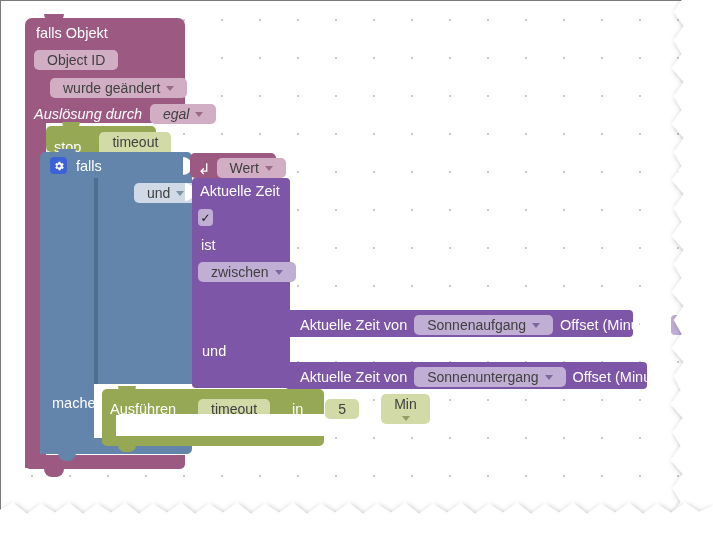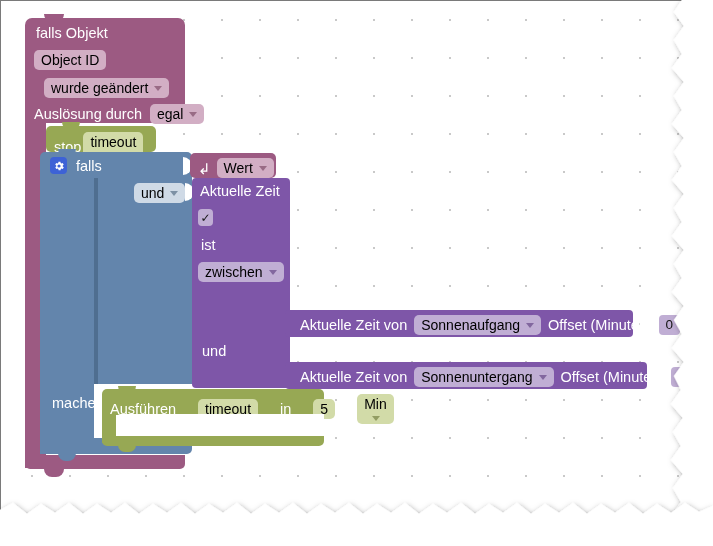--- a/index.html
+++ b/index.html
@@ -37,23 +37,23 @@
   
   .blk{position:absolute;box-sizing:border-box;}
   .lbl{
     color:#ffffff;font-size:14.5px;line-height:1;
     white-space:nowrap;
   }
 
   
   .pill{
     display:inline-flex;align-items:center;gap:5px;
-    border-radius:5px;padding:3px 7px;
+    border-radius:5px;padding:3px 13px;
     font-size:14px;line-height:1;white-space:nowrap;
-    color:#000000;
+    color:#404040;
   }
   .caret{
     width:0;height:0;border-left:4px solid transparent;
     border-right:4px solid transparent;border-top:5px solid;
     opacity:.55;margin-left:1px;
   }
 
   
   .magenta{background:#9c5a82;}
   .magenta-pill{background:#d2aec4;}
@@ -75,37 +75,37 @@
     left:25px;top:455px;width:160px;height:14px;background:#9c5a82;
     border-radius:0 0 5px 5px;
   }
   #ev-foot-notch{
     left:44px;top:469px;width:20px;height:8px;background:#9c5a82;
     border-radius:0 0 9px 9px;
   }
 
   #ev-r1{left:36px;top:26px;}
   #ev-r2{left:34px;top:50px;}
-  #ev-r3{left:44px;top:78px;}
-  #ev-r4{left:34px;top:104px;display:flex;align-items:center;gap:8px;}
+  #ev-r3{left:50px;top:78px;}
+  #ev-r4{left:34px;top:104px;display:flex;align-items:center;gap:8px;font-style:italic;}
 
   
   .olive{background:#97a854;}
   .olive-pill{background:#d2dba8;flex-direction:column;}
   .olive-pill .caret{border-top-color:#5c6a2a;}
 
   #stop-blk{
     left:46px;top:126px;width:110px;height:26px;background:#97a854;
     border-radius:5px 5px 5px 5px;
   }
   #stop-notch-top{
     left:62px;top:122px;width:18px;height:8px;background:#97a854;
     border-radius:0 0 9px 9px;
   }
-  #stop-row{left:54px;top:132px;display:flex;align-items:center;gap:2px;}
+  #stop-row{left:54px;top:132px;display:flex;align-items:center;gap:18px;}
 
   
   .blue{background:#6385ac;}
   .blue-pill{background:#cfdae6;}
   .blue-pill .caret{border-top-color:#3b5570;}
 
   #if-head{
     left:40px;top:152px;width:152px;height:27px;background:#6385ac;
     border-radius:5px 5px 0 0;
   }

